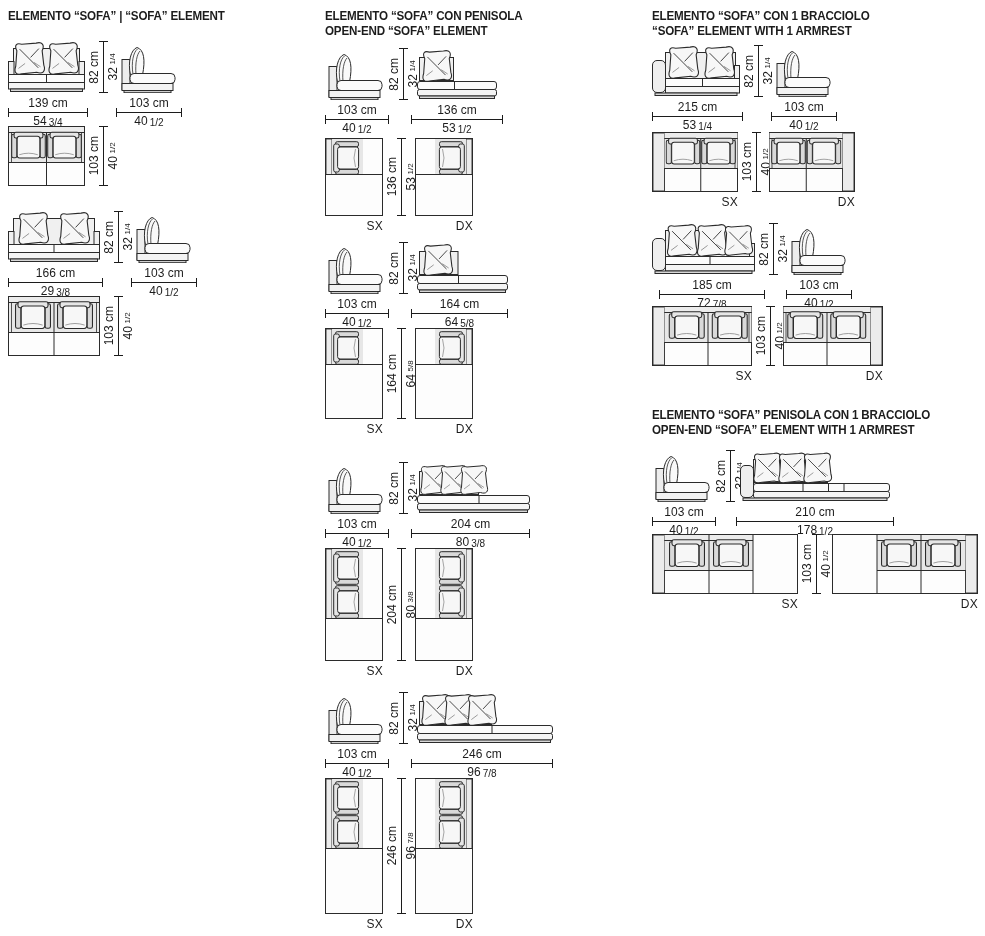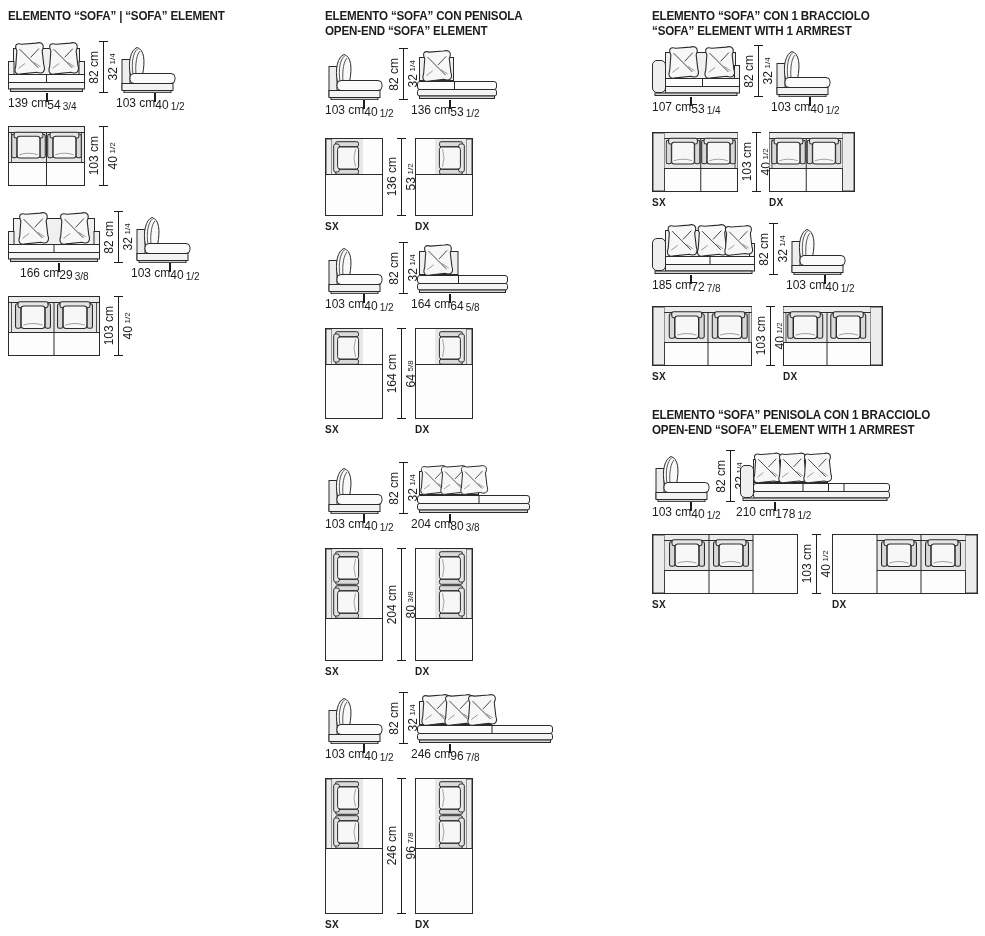--- a/index.html
+++ b/index.html
@@ -1,36 +1,36 @@
 <!DOCTYPE html>
 <html><head>
 <meta charset="utf-8">
 <style>
   html,body{margin:0;padding:0;background:#ffffff;}
   body{width:985px;height:936px;position:relative;font-family:"Liberation Sans",sans-serif;color:#1c1c1c;overflow:hidden;}
   .canvas{position:absolute;left:0;top:0;width:985px;height:936px;}
   .sec-title{position:absolute;font-weight:bold;font-size:12.5px;line-height:14.5px;letter-spacing:-0.2px;transform:scaleX(0.93);transform-origin:left top;white-space:nowrap;}
   .group{position:absolute;}
   .dwg{position:absolute;display:block;overflow:visible;}
-  .hdim{position:absolute;display:flex;align-items:center;}
+  .hdim{position:absolute;display:flex;flex-direction:column;align-items:center;}
   .dcm{font-size:12px;line-height:13px;margin-bottom:2px;white-space:nowrap;}
   .hline{align-self:stretch;height:1px;background:#1c1c1c;position:relative;}
   .hline::before,.hline::after{content:"";position:absolute;top:-4px;width:1px;height:9px;background:#1c1c1c;}
   .hline::before{left:0;}
   .hline::after{right:0;}
   .din{font-size:12px;line-height:13px;margin-top:2px;display:flex;align-items:flex-end;white-space:nowrap;}
   .frac{font-size:10px;line-height:10px;margin-left:2px;margin-bottom:0.5px;}
   .vdim{position:absolute;display:flex;flex-direction:row;align-items:center;}
   .vtxt{writing-mode:vertical-rl;transform:rotate(180deg);font-size:12px;line-height:12px;white-space:nowrap;}
   .vtxt .frac{margin:3px 0 0 0;font-size:8px;}
   .vline{width:1px;background:#1c1c1c;align-self:stretch;position:relative;margin:0 3px;}
   .vline::before,.vline::after{content:"";position:absolute;left:-4px;width:9px;height:1px;background:#1c1c1c;}
   .vline::before{top:0;}
   .vline::after{bottom:0;}
-  .sxdx{position:absolute;font-size:10px;line-height:15px;text-align:left;letter-spacing:0.3px;font-weight:bold;}
+  .sxdx{position:absolute;font-size:12px;line-height:15px;text-align:right;letter-spacing:0.3px;}
   svg *{vector-effect:none;}
 </style>
 </head>
 <body>
 
 <svg width="0" height="0" style="position:absolute" aria-hidden="true">
 <defs>
   <symbol id="pillow" viewBox="0 0 30 30">
     <path d="M3.5,8 C1,3 3,0.5 8,2 L21,1 C26.5,-0.5 29,2.5 26.5,8 L28,21 C30,26.5 27,29.5 21.5,27.5 L8,29 C3,30.5 0.5,27.5 2.5,22 Z" fill="#f7f7f7" stroke="#2b2b2b" stroke-width="1"></path>
     <path d="M6,6.5 L23,23.5 M23.5,6 L16,14" fill="none" stroke="#2b2b2b" stroke-width="0.8"></path>
@@ -214,21 +214,21 @@
       <rect x="2.5" y="48" width="87" height="2.5" fill="#d8d8d8" stroke="#2b2b2b"></rect>
     </svg>
     <div class="vdim" style="left:95px;top:1px;height:52px">
       <div class="vtxt">82 cm</div>
       <div class="vline"></div>
       <div class="vtxt"><span>32</span><span class="frac">1/4</span></div>
     </div>
     <svg class="dwg" style="left:125px;top:6px" width="60" height="47" viewBox="0 0 60 47">
         <use href="#sideview" width="60" height="47"></use>
       </svg>
-    <div class="hdim" style="left:12px;top:57px;width:95px">
+    <div class="hdim" style="left:0;top:57px;width:95px">
       <div class="dcm">166 cm</div>
       <div class="hline"></div>
       <div class="din">
           <span>29</span>
           <span class="frac">3/8</span>
         </div>
     </div>
     <div class="hdim" style="left:123px;top:57px;width:66px">
       <div class="dcm">103 cm</div>
       <div class="hline"></div>
@@ -475,21 +475,21 @@
     </svg>
     <div class="vdim" style="left:91px;top:1px;height:52px">
       <div class="vtxt">82 cm</div>
       <div class="vline"></div>
       <div class="vtxt"><span>32</span><span class="frac">1/4</span></div>
     </div>
     <svg class="dwg" style="left:121px;top:6px" width="60" height="47" viewBox="0 0 60 47">
         <use href="#sideview" width="60" height="47"></use>
       </svg>
     <div class="hdim" style="left:0;top:57px;width:91px">
-      <div class="dcm">107 cm</div>
+      <div class="dcm">215 cm</div>
       <div class="hline"></div>
       <div class="din">
           <span>53</span>
           <span class="frac">1/4</span>
         </div>
     </div>
     <div class="hdim" style="left:119px;top:57px;width:66px">
       <div class="dcm">103 cm</div>
       <div class="hline"></div>
       <div class="din">
@@ -528,21 +528,21 @@
       <rect x="3" y="48" width="97" height="2.5" fill="#d8d8d8" stroke="#2b2b2b"></rect>
     </svg>
     <div class="vdim" style="left:106px;top:1px;height:52px">
       <div class="vtxt">82 cm</div>
       <div class="vline"></div>
       <div class="vtxt"><span>32</span><span class="frac">1/4</span></div>
     </div>
     <svg class="dwg" style="left:136px;top:6px" width="60" height="47" viewBox="0 0 60 47">
         <use href="#sideview" width="60" height="47"></use>
       </svg>
-    <div class="hdim" style="left:0;top:57px;width:106px">
+    <div class="hdim" style="left:7px;top:57px;width:106px">
       <div class="dcm">185 cm</div>
       <div class="hline"></div>
       <div class="din">
           <span>72</span>
           <span class="frac">7/8</span>
         </div>
     </div>
     <div class="hdim" style="left:134px;top:57px;width:66px">
       <div class="dcm">103 cm</div>
       <div class="hline"></div>

